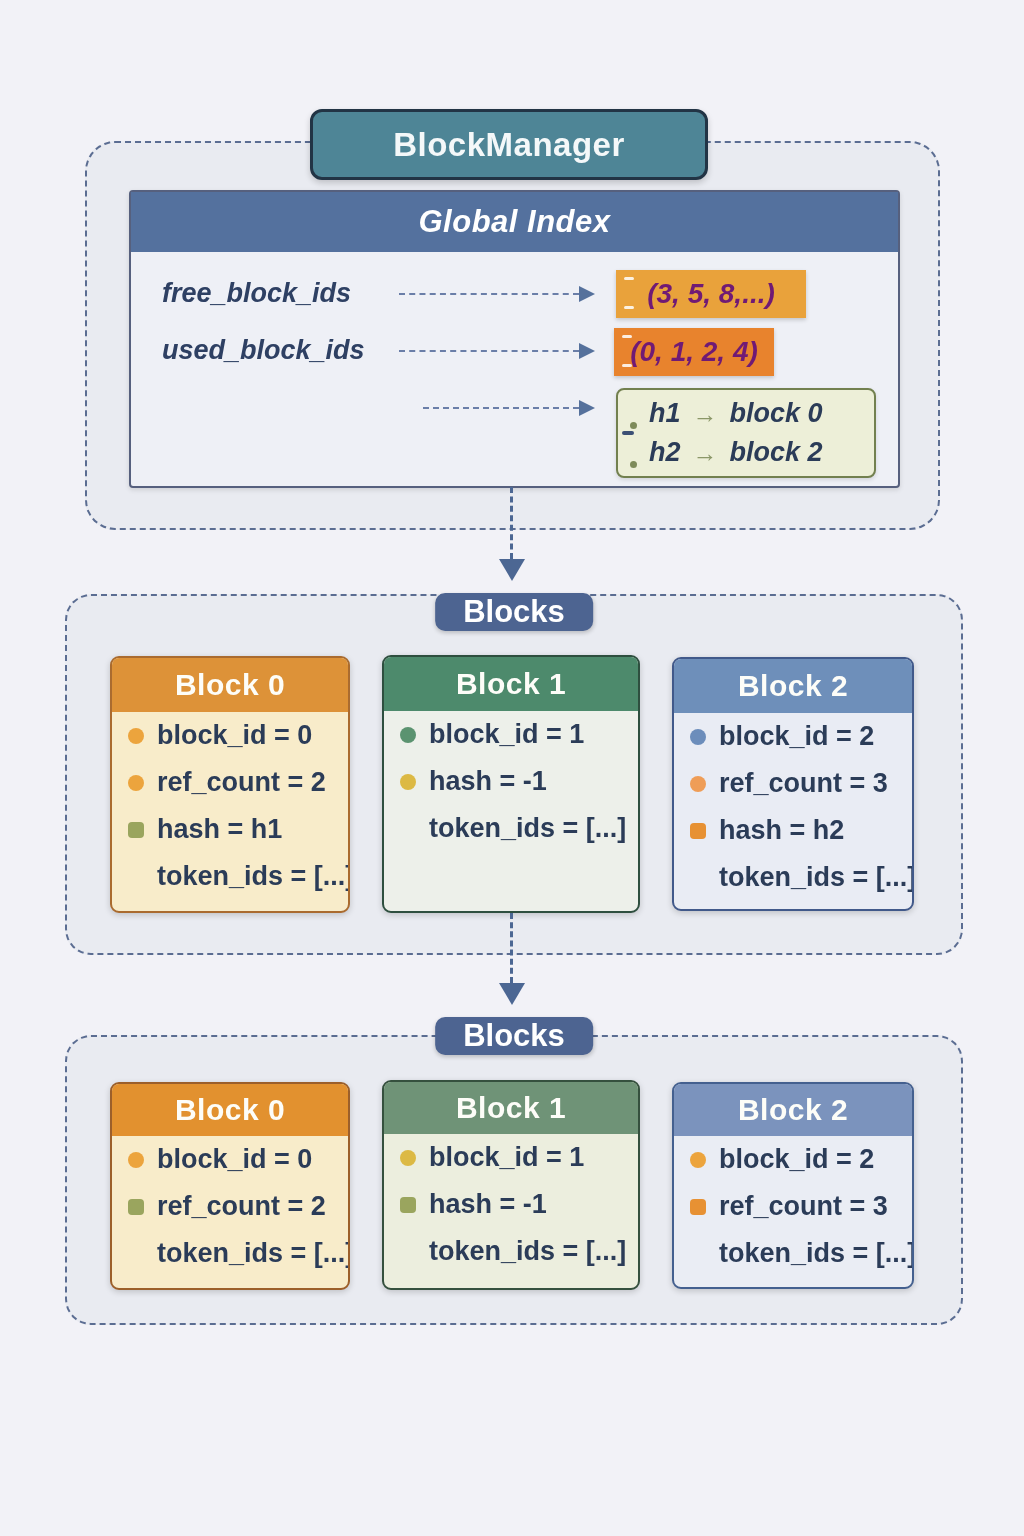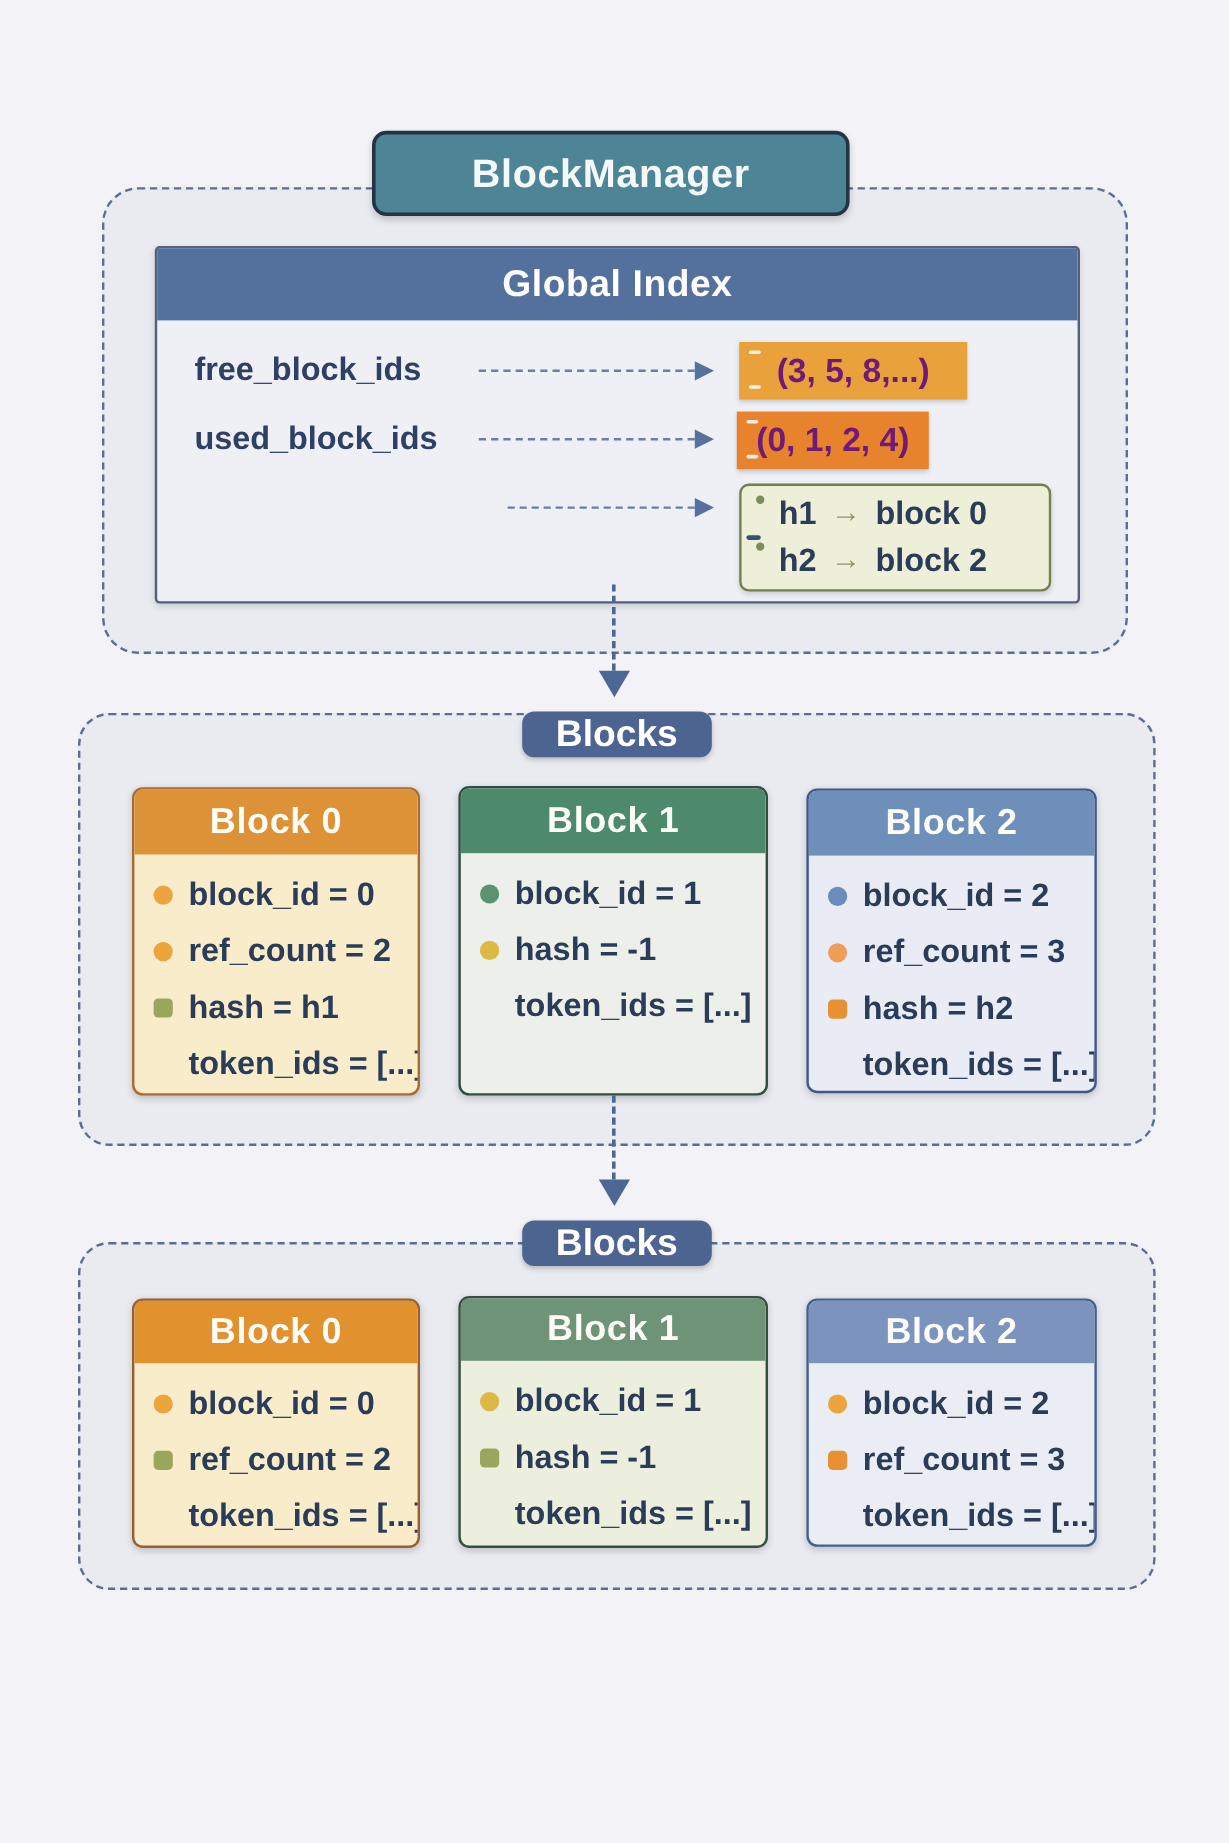--- a/index.html
+++ b/index.html
@@ -10,21 +10,21 @@
   .bm-pill {
     position:absolute; left:310px; top:99px; width:398px; height:71px;
     background:#4e8596; border:3px solid #223445; border-radius:12px;
     display:flex; align-items:center; justify-content:center;
     color:#f4f8f9; font-size:33px; font-weight:700; letter-spacing:.5px;
     box-shadow:0 3px 6px rgba(0,0,0,.18); z-index:3; box-sizing:border-box;margin-top:10px;
   }
 
   
   .section { position:absolute; border:2px dashed #5b6d92; background:#e9ebf1; box-sizing:border-box; }
-  .s1 { left:85px;  top:156px;  width:855px; height:389px; border-radius:30px; }
+  .s1 { left:85px;  top:141px;  width:855px; height:389px; border-radius:30px;font-style:italic; }
   .s2 { left:65px;  top:594px;  width:898px; height:361px; border-radius:26px; }
   .s3 { left:65px;  top:1035px; width:898px; height:290px; border-radius:26px; }
 
   .sec-label {
     position:absolute; left:50%; transform:translateX(-50%);
     background:#4d6491; color:#fff; font-size:31px; font-weight:700;
     border-radius:10px; padding:1px 28px; z-index:2; white-space:nowrap;
     box-shadow:0 2px 4px rgba(0,0,0,.2);
   }
   .s2 .sec-label { top:-3px; }
@@ -71,21 +71,21 @@
   .hashbox {
     position:absolute; left:485px; top:196px; width:260px; height:90px;
     background:#edefd8; border:2px solid #72804f; border-radius:8px;
     display:flex; flex-direction:column; justify-content:space-evenly;
     padding-left:12px; box-sizing:border-box; box-shadow:0 2px 4px rgba(0,0,0,.12);
   }
   .hashbox .tick {
     position:absolute; left:4px; top:50%; margin-top:-2px; width:12px; height:4px;
     background:#3c5075; border-radius:2px;
   }
-  .hash-row { display:flex; align-items:flex-start; color:#2b3c58; font-size:27px; font-weight:700; }
+  .hash-row { display:flex; align-items:flex-end; color:#2b3c58; font-size:27px; font-weight:700; }
   .hdot { width:7px; height:7px; border-radius:50%; background:#7e8b5a; margin-right:12px; flex:none; }
   .hglyph { color:#8b9768; font-size:25px; margin:0 12px; }
 
   
   .varrow { position:absolute; width:0; border-left:3px dashed #4c6793; z-index:2; }
   .varrow::after {
     content:""; position:absolute; left:-14px; bottom:-22px; width:0; height:0;
     border-top:22px solid #4c6793; border-left:13px solid transparent; border-right:13px solid transparent;
   }
   .va1 { left:510px; top:487px; height:72px; }
@@ -93,21 +93,21 @@
 
   
   .card {
     position:absolute; border-radius:9px; overflow:hidden;
     box-shadow:0 2px 6px rgba(0,0,0,.18); box-sizing:border-box; border:2px solid #888;
   }
   .card-header {
     height:54px; display:flex; align-items:center; justify-content:center;
     color:#fdfdf8; font-size:30px; font-weight:700; letter-spacing:.5px;
   }
-  .card-body { padding-top:10px; }
+  .card-body { }
   .field { display:flex; align-items:center; height:47px; padding-left:16px; color:#2b3c58; font-size:27px; font-weight:700; white-space:nowrap; }
   .field.plain { padding-left:45px; }
   .bullet { width:16px; height:16px; margin-right:13px; flex:none; }
   .circle { border-radius:50%; }
   .square { border-radius:4px; }
 
   
   .m0 { left:43px;  top:60px; width:240px; height:257px; }
   .m1 { left:315px; top:59px; width:258px; height:258px; }
   .m2 { left:605px; top:61px; width:242px; height:254px; }

